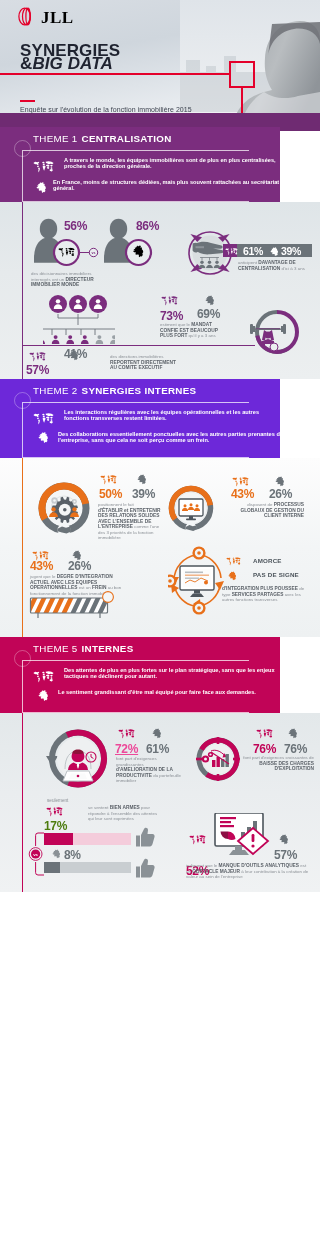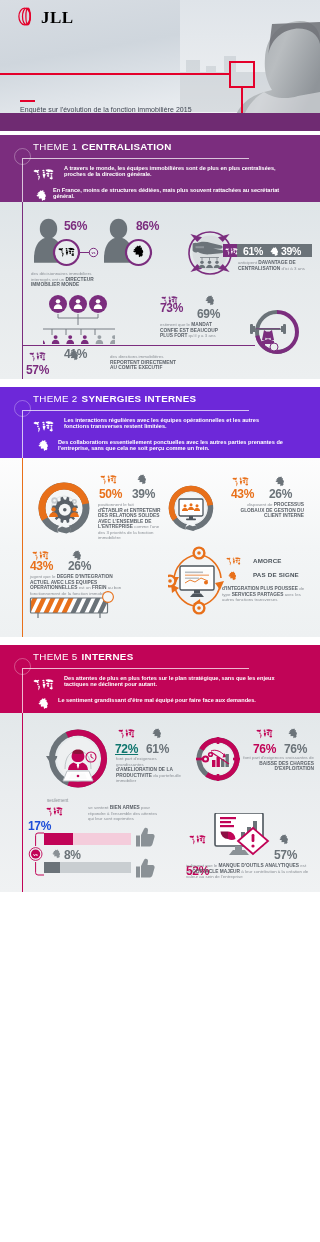--- a/index.html
+++ b/index.html
@@ -23,21 +23,21 @@
   .hdr-title .amp{font-style:normal;}
   .hdr-sub{position:absolute;left:20px;top:79px;font-size:9px;color:#31353f;font-weight:400;letter-spacing:0.05px;}
   .hdr-rule{position:absolute;left:20px;top:100px;width:15px;height:2px;background:#e4002b;}
   .hdr-kicker{position:absolute;left:20px;top:106px;font-size:7px;color:#3e4450;letter-spacing:0.04px;}
   .red-box{position:absolute;left:229px;top:61px;width:26px;height:27px;
            border:2px solid #e4002b;box-sizing:border-box;}
   .red-h{position:absolute;left:0px;top:73px;width:231px;height:1.5px;background:#e4002b;}
   .red-v{position:absolute;left:241px;top:87px;width:1.5px;height:44px;background:#e4002b;}
 
   
-  .band{position:absolute;left:0;width:320px;margin-top:8px;}
+  .band{position:absolute;left:0;width:280px;}
   .band-title{position:absolute;left:33px;color:#fff;font-size:9.8px;letter-spacing:0.3px;white-space:nowrap;}
   .band-title .eyebrow{font-weight:400;}
   .band-title .tname{font-weight:700;margin-left:4px;}
   .band-box{position:absolute;left:22px;border:1px solid rgba(255,255,255,.72);
             border-right:none;box-sizing:border-box;}
   .band-circle{position:absolute;left:14px;width:17px;height:17px;border-radius:50%;
                border:1px solid rgba(255,255,255,.30);box-sizing:border-box;}
   .bullets{position:absolute;left:33px;}
   .bullet{position:relative;display:flex;align-items:flex-start;margin-bottom:6px;}
   .bullet .bic{width:21px;flex:0 0 21px;margin-right:10px;margin-top:3.5px;}
@@ -140,20 +140,24 @@
       <svg class="logo-mark" viewBox="0 0 20 19">
         <g fill="none" stroke="#e4002b" stroke-width="1.25">
           <ellipse cx="10" cy="9.5" rx="2.1" ry="8.3"></ellipse>
           <ellipse cx="8.4" cy="9.5" rx="3.9" ry="8.3"></ellipse>
           <ellipse cx="6.6" cy="9.5" rx="5.7" ry="8.3"></ellipse>
         </g>
       </svg>
       <span class="logo-text">JLL</span>
     </div>
 
+    <div class="hdr-title">
+      <div>SYNERGIES</div>
+      <div class="l2"><span class="amp">&amp;</span><span>BIG DATA</span></div>
+    </div>
     <div class="hdr-rule"></div>
     <div class="hdr-kicker">Enquête sur l'évolution de la fonction immobilière 2015</div>
   </div>
 
   <div class="band" style="top:127px;height:75px;background:#7b2d7e">
     <div class="band-circle" style="top:13px"></div>
     <div class="band-box" style="top:23px;width:227px;height:52px;"></div>
     <div class="band-title" style="top:6px">
       <span class="eyebrow">THEME 1</span><span class="tname">CENTRALISATION</span>
     </div>
@@ -240,21 +244,21 @@
       </svg>
     <div class="pct" style="left:281px;top:43px;font-size:10.5px;color:#fff;">39%</div>
     <div class="cap" style="left:238px;top:58px;width:76px;"><span>anticipent </span><b>DAVANTAGE DE CENTRALISATION</b><span> d'ici à 3 ans</span></div>
 
     <svg style="position:absolute;color:#7b2d7e;left:161px;top:94px" viewBox="0 0 100 58" width="17" height="10">
         <use href="#ic-world"></use>
       </svg>
     <svg style="position:absolute;color:#6b7379;left:205px;top:93px" viewBox="0 0 100 104" width="10" height="11">
         <use href="#ic-france"></use>
       </svg>
-    <div class="pct" style="left:160px;top:99px;font-size:12px;color:#7b2d7e;">73%</div>
+    <div class="pct" style="left:160px;top:107px;font-size:12px;color:#7b2d7e;">73%</div>
     <div class="pct" style="left:197px;top:105px;font-size:12px;color:#6b7379;">69%</div>
     <div class="cap" style="left:160px;top:120px;width:70px;"><span>estiment que le </span><b>MANDAT CONFIE EST BEAUCOUP PLUS FORT</b><span> qu'il y a 3 ans</span></div>
 
     <svg style="position:absolute;left:250px;top:100px" width="56" height="56">
       <circle cx="27" cy="30" r="20" fill="none" stroke="#6b7379" stroke-width="4" stroke-dasharray="125.7 125.7" stroke-dashoffset="-50" transform="rotate(-90 27 30)"></circle>
       <circle cx="27" cy="30" r="20" fill="none" stroke="#7b2d7e" stroke-width="4" stroke-dasharray="90 125.7" stroke-dashoffset="0" transform="rotate(-90 27 30)"></circle>
       <g fill="#7b2d7e">
         <circle cx="18" cy="33" r="3.5"></circle>
         <path d="M18 37 L24 39 L24 46 L21 46 L21 42 L15 42 L15 46 L12 46 L12 39 Z"></path>
         <path d="M6 26 L30 26 L30 28 L6 28 Z"></path>
@@ -555,21 +559,21 @@
         </g>
       <path d="M25 46.5 L39 46.5 L41 52 L23 52 Z" fill="#fafbfb" stroke="none"></path>
       <circle cx="32" cy="49" r="1.3" fill="#c10457"></circle>
     </svg>
     <svg style="position:absolute;color:#c10457;left:118px;top:16px" viewBox="0 0 100 58" width="17" height="10">
         <use href="#ic-world"></use>
       </svg>
     <svg style="position:absolute;color:#6b7379;left:152px;top:14.5px" viewBox="0 0 100 104" width="10" height="11">
         <use href="#ic-france"></use>
       </svg>
-    <div class="pct" style="left:115px;top:29px;font-size:12px;color:#0f766e;text-decoration:underline;">72%</div>
+    <div class="pct" style="left:115px;top:29px;font-size:12px;color:#ec4899;text-decoration:underline;">72%</div>
     <div class="pct" style="left:146px;top:29px;font-size:12px;color:#6b7379;">61%</div>
     <div class="cap" style="left:116px;top:43px;width:68px;"><span>font part d'exigences grandissantes </span><br><b>d'AMELIORATION DE LA PRODUCTIVITE</b><span> du portefeuille immobilier</span></div>
 
     <svg style="position:absolute;left:195px;top:24px" width="48" height="50" viewBox="0 0 48 50">
       <circle cx="23" cy="22" r="19" fill="none" stroke="#6b7379" stroke-width="5"></circle>
       <circle cx="23" cy="22" r="19" fill="none" stroke="#c10457" stroke-width="5" stroke-dasharray="91 119" transform="rotate(-150 23 22)"></circle>
       <g stroke="#c10457" stroke-width="2.6" stroke-linecap="butt">
         <path d="M23 0 L23 7"></path>
           <path d="M23 37 L23 44"></path>
           <path d="M1 22 L8 22"></path>
@@ -601,21 +605,21 @@
         <use href="#ic-france"></use>
       </svg>
     <div class="pct" style="left:253px;top:29px;font-size:12px;color:#c10457;">76%</div>
     <div class="pct" style="left:284px;top:29px;font-size:12px;color:#6b7379;">76%</div>
     <div class="cap" style="left:238px;top:42px;width:76px;text-align:right;"><span>font part d'exigences croissantes de </span><b>BAISSE DES CHARGES D'EXPLOITATION</b></div>
 
     <div class="cap" style="left:47px;top:85px;width:40px;font-size:4.6px;">seulement</div>
     <svg style="position:absolute;color:#c10457;left:46px;top:94px" viewBox="0 0 100 58" width="17" height="10">
         <use href="#ic-world"></use>
       </svg>
-    <div class="pct" style="left:28px;top:106px;font-size:12px;color:#1d4ed8;text-align:right;">17%</div>
+    <div class="pct" style="left:44px;top:106px;font-size:12px;color:#4d7c0f;text-align:right;">17%</div>
     <div class="cap" style="left:88px;top:92px;width:72px;"><span>se sentent </span><b>BIEN ARMES</b><span> pour répondre à l'ensemble des attentes qui leur sont exprimées</span></div>
     <div style="position:absolute;left:44px;top:120px;width:87px;height:12px;background:#f4ccdb;"></div>
     <div style="position:absolute;left:44px;top:120px;width:29px;height:12px;background:#c10457;"></div>
     <svg style="position:absolute;color:#8a9196;left:52px;top:136px" viewBox="0 0 100 104" width="9" height="10">
         <use href="#ic-france"></use>
       </svg>
     <div class="pct" style="left:64px;top:135px;font-size:12px;color:#6b7379;">8%</div>
     <div style="position:absolute;left:44px;top:149px;width:87px;height:11px;background:#c9ced1;"></div>
     <div style="position:absolute;left:44px;top:149px;width:16px;height:11px;background:#6b7379;"></div>
     <svg style="position:absolute;left:28px;top:115px" width="24" height="52" viewBox="0 0 24 52">

